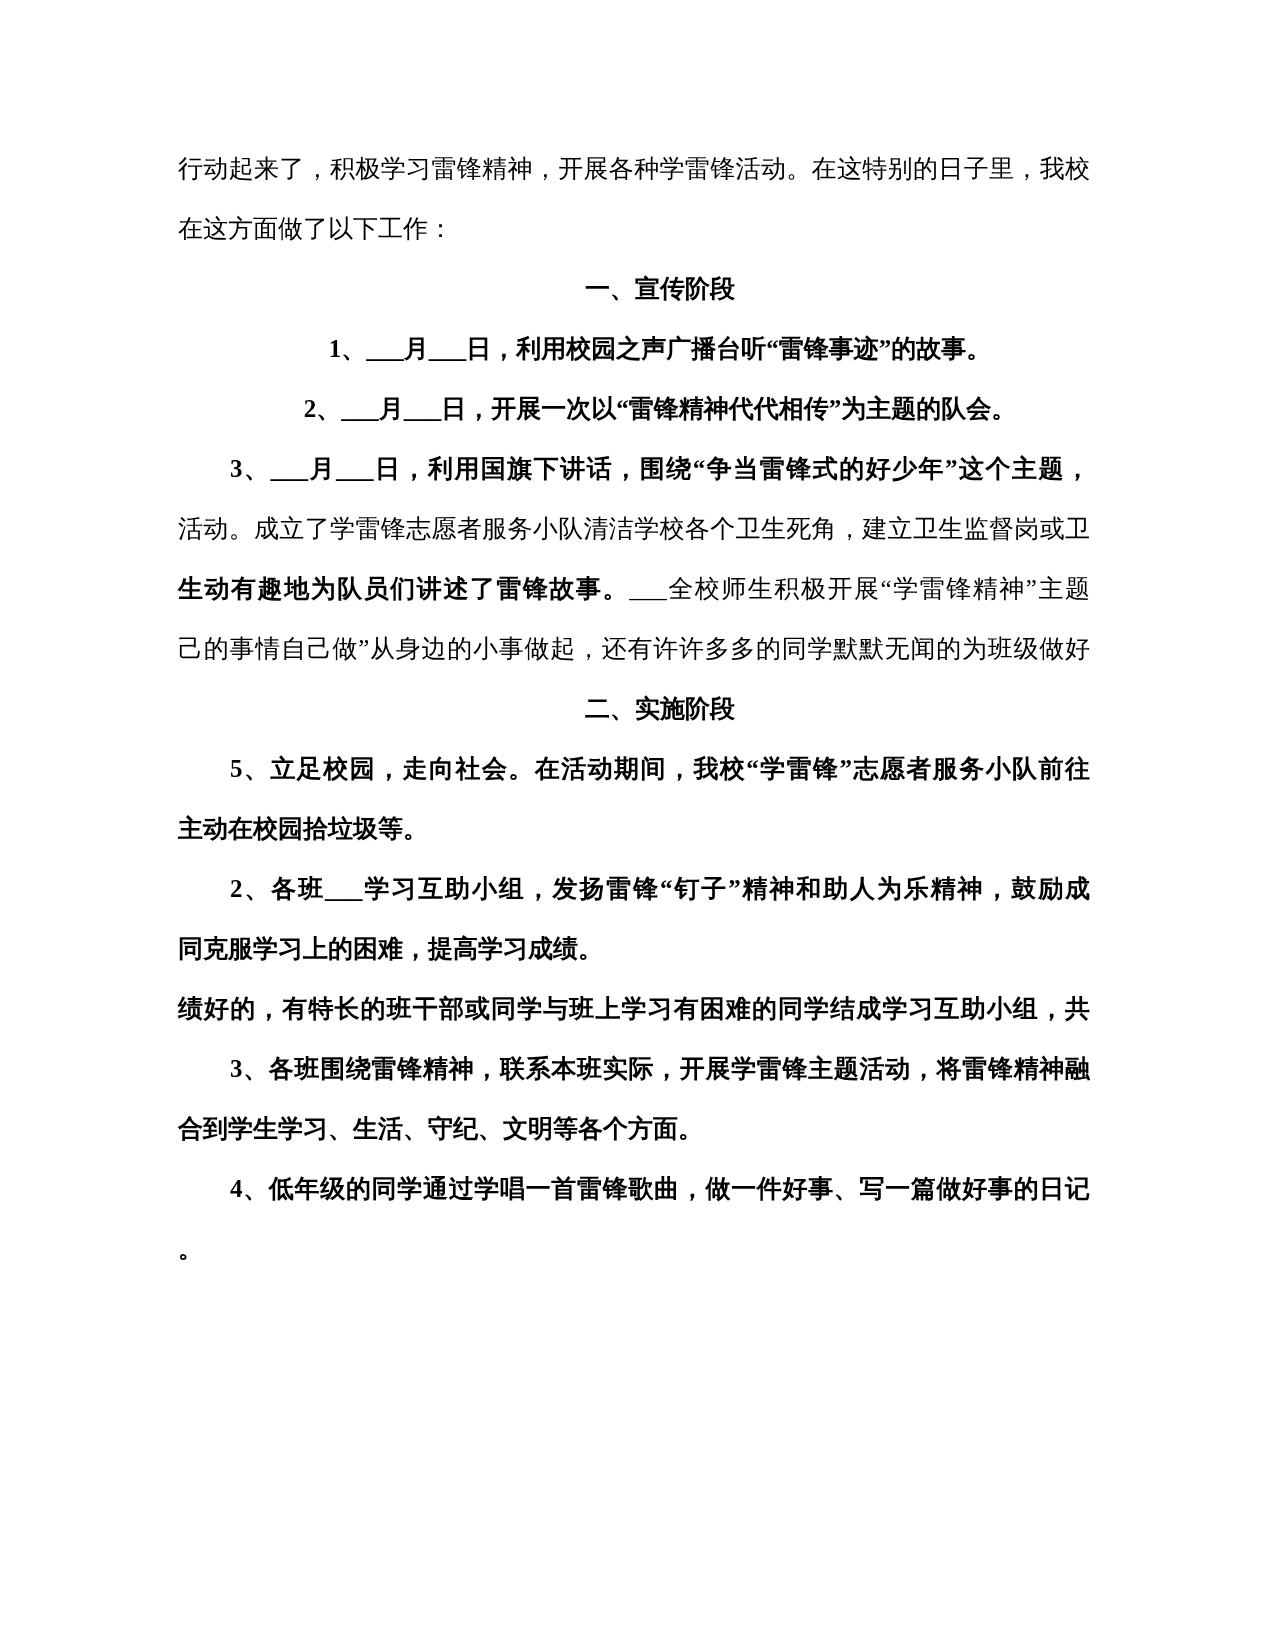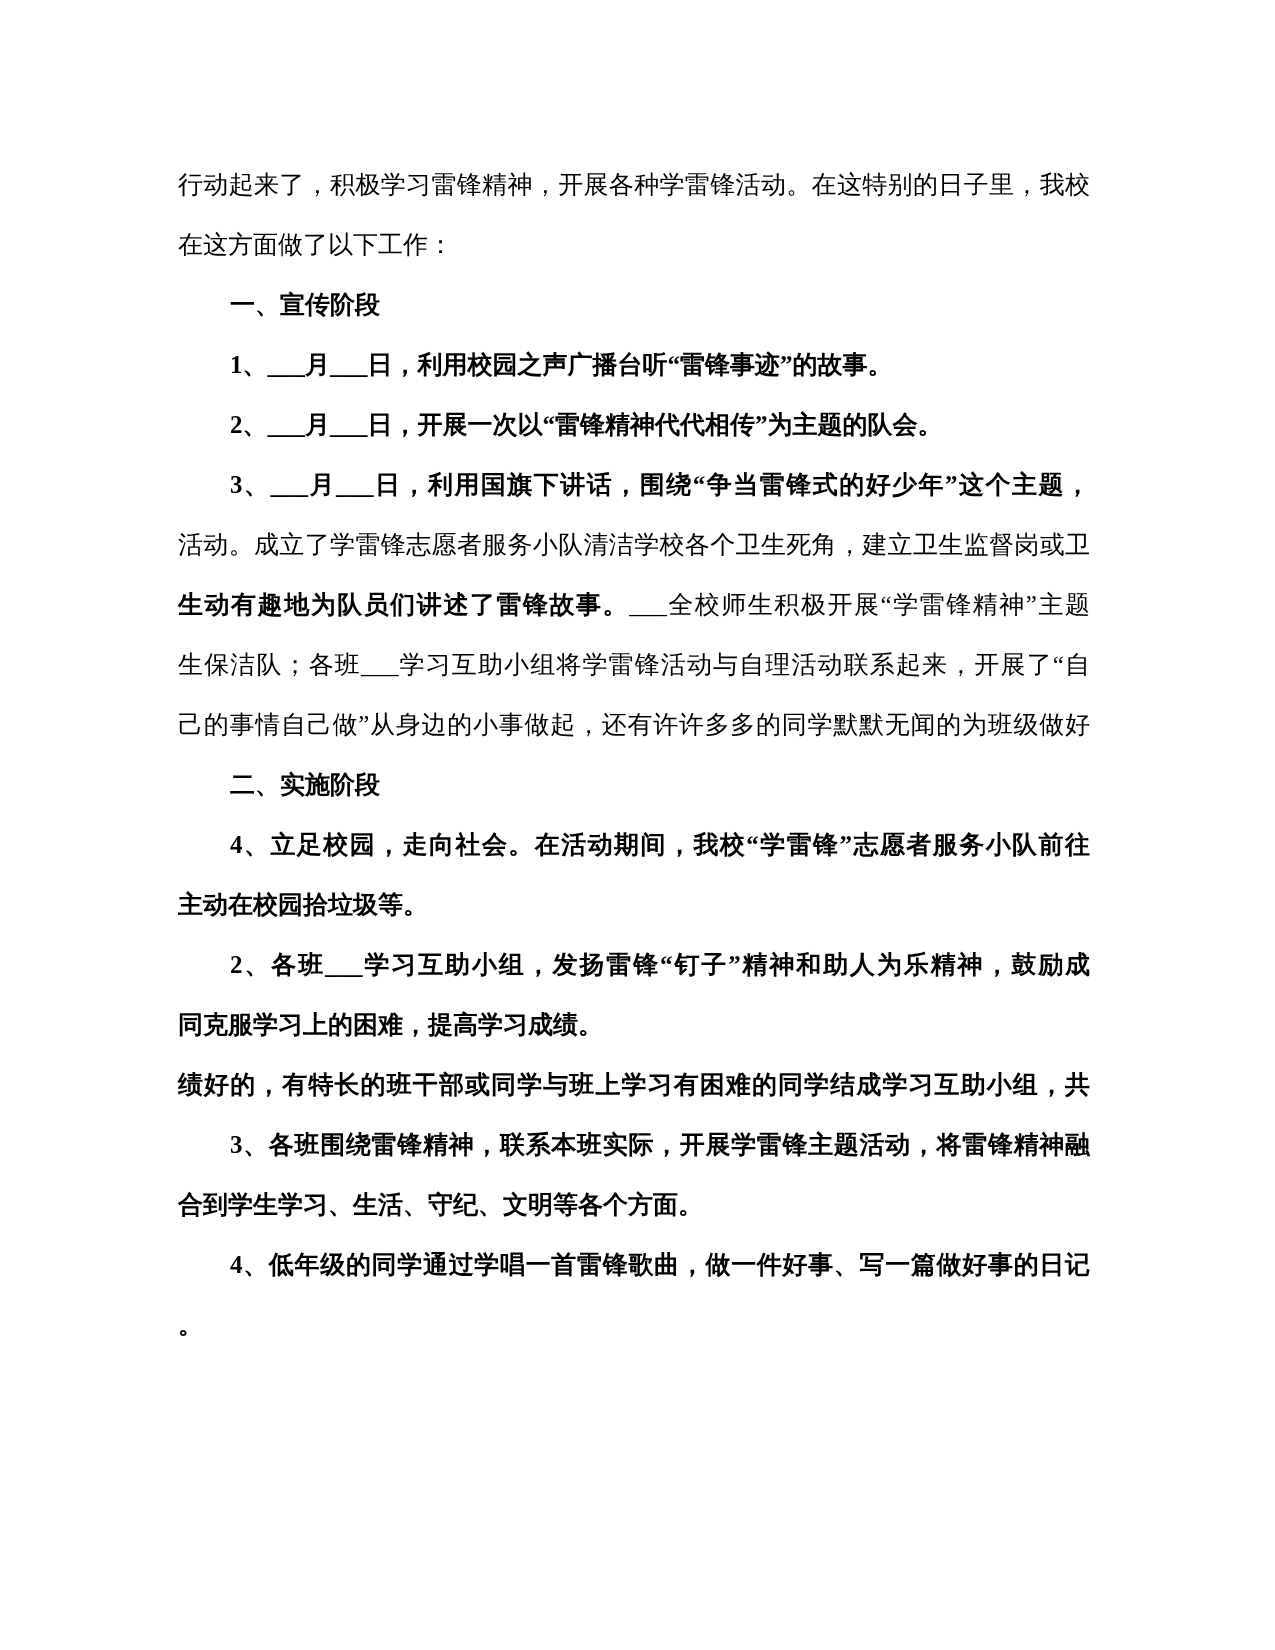--- a/index.html
+++ b/index.html
@@ -16,32 +16,33 @@
   .page {
     position: relative;
     width: 1275px;
     height: 1650px;
     background: #ffffff;
     overflow: hidden;
   }
   .text-block {
     position: absolute;
     left: 178px;
-    top: 155px;
+    top: 139px;
     width: 912px;
   }
   .line {
     height: 60px;
     line-height: 60px;
     font-size: 25px;
     letter-spacing: 0;
     text-align: left;
   }
   .line.indent {
     text-indent: 52px;
+    text-align: center;
   }
   .line.stretch {
     text-align: justify;
     text-align-last: justify;
     text-justify: inter-character;
   }
   .seg { font-weight: normal; }
   .seg.bold { font-weight: bold; }
 </style>
 </head>
@@ -50,24 +51,23 @@
 <div class="page">
   <div class="text-block" id="lines-container">
       <div class="line stretch"><span class="seg">行动起来了，积极学习雷锋精神，开展各种学雷锋活动。在这特别的日子里，我校</span></div>
       <div class="line"><span class="seg">在这方面做了以下工作：</span></div>
       <div class="line indent"><span class="seg bold">一、宣传阶段</span></div>
       <div class="line indent"><span class="seg bold">1、___月___日，利用校园之声广播台听“雷锋事迹”的故事。</span></div>
       <div class="line indent"><span class="seg bold">2、___月___日，开展一次以“雷锋精神代代相传”为主题的队会。</span></div>
       <div class="line indent stretch"><span class="seg bold">3、___月___日，利用国旗下讲话，围绕“争当雷锋式的好少年”这个主题，</span></div>
       <div class="line stretch"><span class="seg">活动。成立了学雷锋志愿者服务小队清洁学校各个卫生死角，建立卫生监督岗或卫</span></div>
       <div class="line stretch"><span class="seg bold">生动有趣地为队员们讲述了雷锋故事。</span><span class="seg">___全校师生积极开展“学雷锋精神”主题</span></div>
-      <div class="line stretch"><span class="seg">生保洁队；各班___学习互助小组将学雷锋活动与自理活动联系起来，开展了“自</span></div>
       <div class="line stretch"><span class="seg">己的事情自己做”从身边的小事做起，还有许许多多的同学默默无闻的为班级做好</span></div>
       <div class="line indent"><span class="seg bold">二、实施阶段</span></div>
-      <div class="line indent stretch"><span class="seg bold">4、立足校园，走向社会。在活动期间，我校“学雷锋”志愿者服务小队前往</span></div>
+      <div class="line indent stretch"><span class="seg bold">5、立足校园，走向社会。在活动期间，我校“学雷锋”志愿者服务小队前往</span></div>
       <div class="line"><span class="seg bold">主动在校园拾垃圾等。</span></div>
       <div class="line indent stretch"><span class="seg bold">2、各班___学习互助小组，发扬雷锋“钉子”精神和助人为乐精神，鼓励成</span></div>
       <div class="line"><span class="seg bold">同克服学习上的困难，提高学习成绩。</span></div>
       <div class="line stretch"><span class="seg bold">绩好的，有特长的班干部或同学与班上学习有困难的同学结成学习互助小组，共</span></div>
       <div class="line indent stretch"><span class="seg bold">3、各班围绕雷锋精神，联系本班实际，开展学雷锋主题活动，将雷锋精神融</span></div>
       <div class="line"><span class="seg bold">合到学生学习、生活、守纪、文明等各个方面。</span></div>
       <div class="line indent stretch"><span class="seg bold">4、低年级的同学通过学唱一首雷锋歌曲，做一件好事、写一篇做好事的日记</span></div>
       <div class="line"><span class="seg bold">。</span></div>
     </div>
 </div>

